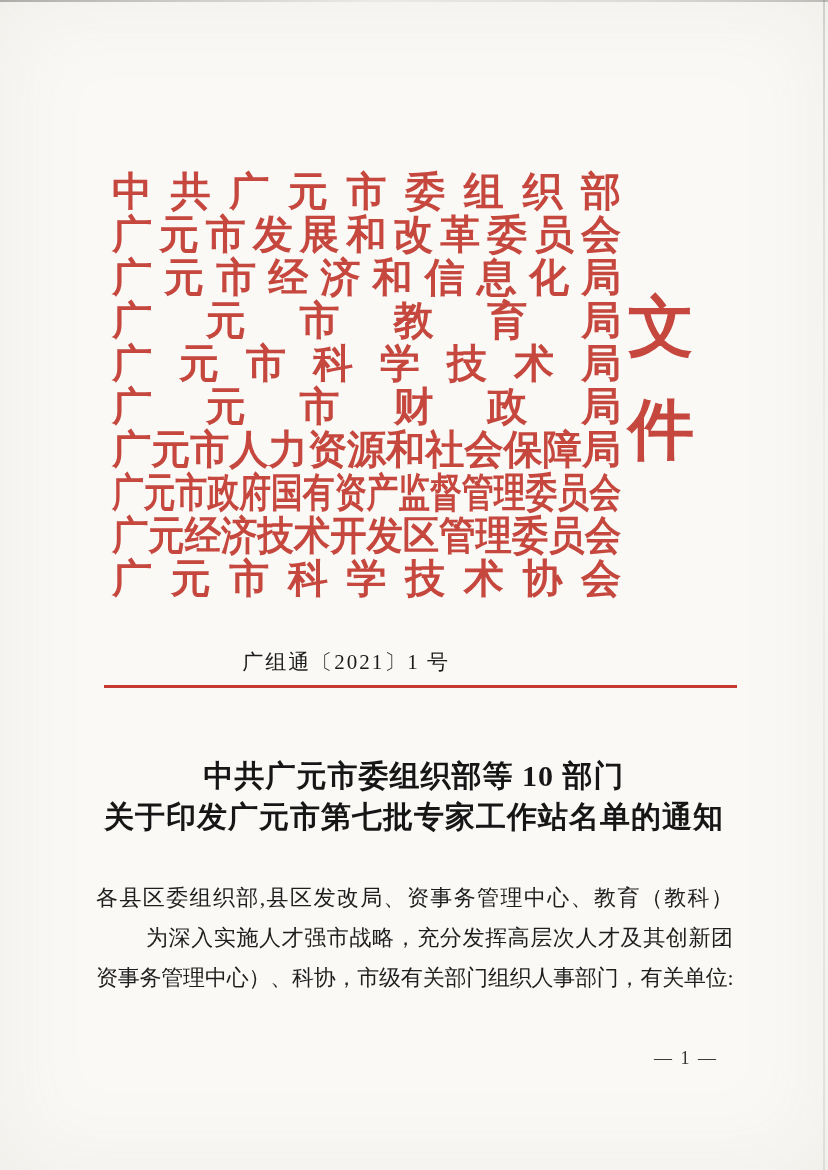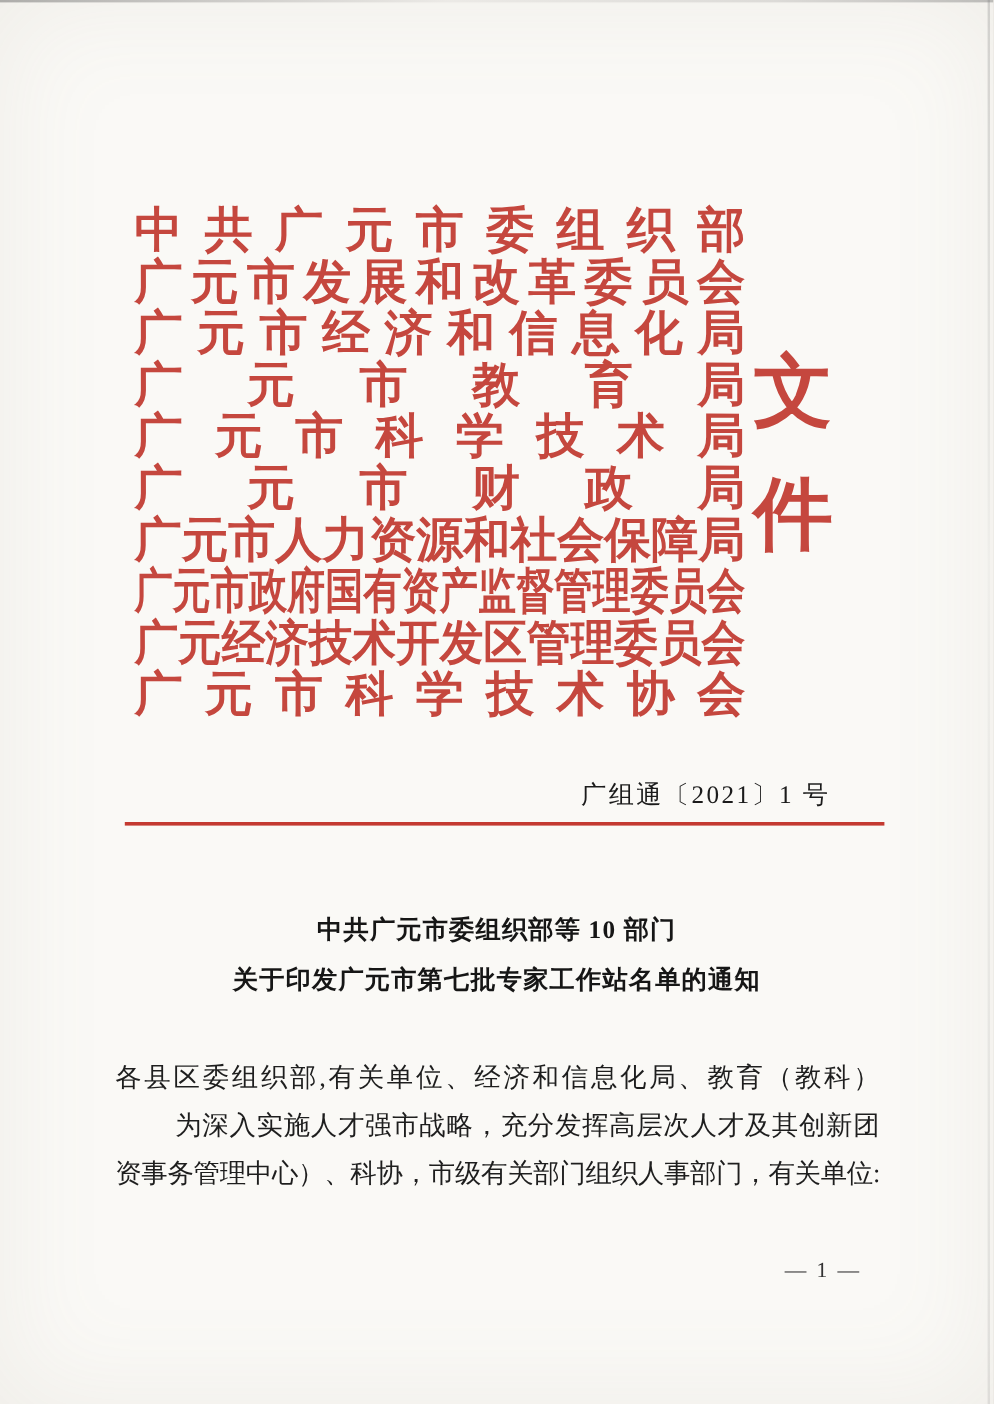--- a/index.html
+++ b/index.html
@@ -27,30 +27,30 @@
     font-size:40px;font-weight:bold;color:var(--header-red);
     transform-origin:left center;white-space:nowrap;
   }
   .issuer-line span{display:block;line-height:1;}
   .doc-type{
     position:absolute;left:628px;top:294px;
     display:flex;flex-direction:column;gap:37px;
     font-size:66px;line-height:1;font-weight:bold;color:var(--header-red);
   }
   .doc-number{
-    position:absolute;left:0;top:648px;width:692px;text-align:right;
+    position:absolute;left:0;top:648px;width:692px;text-align:center;
     font-size:21px;letter-spacing:2px;color:#1b1b1b;
   }
   .red-rule{
     position:absolute;left:104px;top:685px;width:633px;height:3px;
     background:var(--rule-red);
   }
   .title{
     position:absolute;left:0;top:755px;width:828px;text-align:center;
-    font-size:21px;line-height:41px;font-weight:bold;color:#161616;letter-spacing:1px;
+    font-size:30px;line-height:41px;font-weight:bold;color:#161616;letter-spacing:1px;
   }
   .body-text{
     position:absolute;left:96px;top:878px;width:637px;
     font-size:22px;line-height:40px;color:#1e1e1e;
   }
   .body-line{
     text-align:justify;text-align-last:justify;text-justify:inter-character;
   }
   .body-line.tight{letter-spacing:-0.6px;}
   .body-line.indent{text-indent:50px;}
@@ -199,19 +199,19 @@
   <div class="doc-number">广组通〔2021〕1 号</div>
 
   <div class="red-rule"></div>
 
   <div class="title">
     <div>中共广元市委组织部等 10 部门</div>
     <div>关于印发广元市第七批专家工作站名单的通知</div>
   </div>
 
   <div class="body-text">
-    <div class="body-line">各县区委组织部,有关单位、经济和信息化局、教育（教科）</div>
+    <div class="body-line">各县区委组织部,县区发改局、资事务管理中心、教育（教科）</div>
     <div class="body-line indent">为深入实施人才强市战略，充分发挥高层次人才及其创新团</div>
     <div class="body-line tight">资事务管理中心）、科协，市级有关部门组织人事部门，有关单位:</div>
   </div>
 
   <div class="page-number">— 1 —</div>
 </div>
 
 </body></html>

